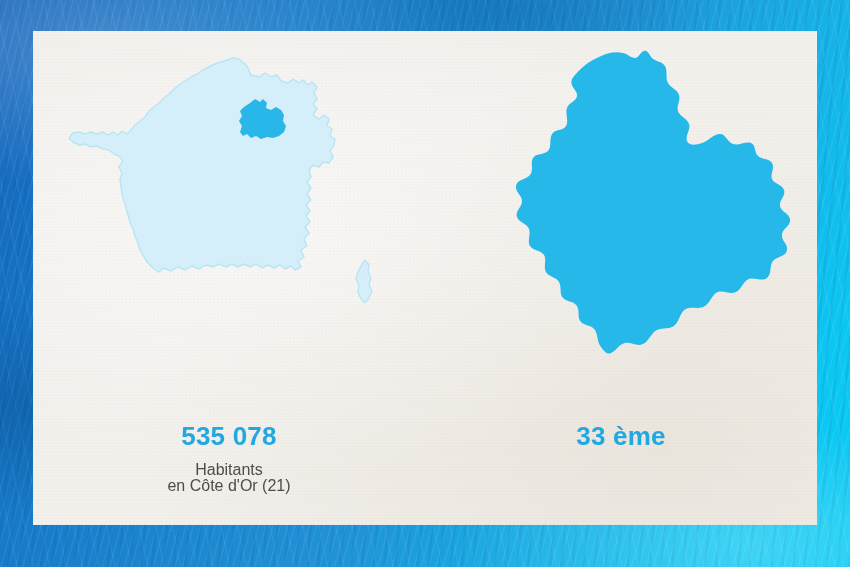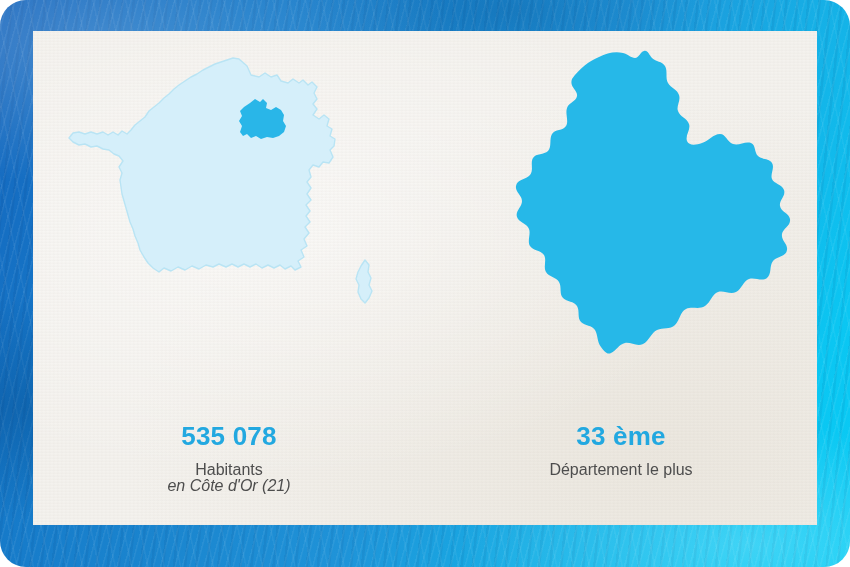--- a/index.html
+++ b/index.html
@@ -17,21 +17,20 @@
     background:
       linear-gradient(118deg,
         #1565bd 0%,
         #1578c8 22%,
         #1b86cf 40%,
         #1f93d8 55%,
         #16b0e6 72%,
         #0bc6f2 88%,
         #08ccf5 100%);
     overflow:hidden;
-    border-radius:26px;
   }
 
   
   .water-wave {
     position:absolute;
     inset:0;
     pointer-events:none;
   }
   .water-wave.w1 {
     background:
@@ -138,21 +137,21 @@
     line-height:1.2;
     margin-bottom:10px;
   }
   .stat-line {
     font-family:"Liberation Sans", sans-serif;
     font-size:16px;
     color:#4d4d4d;
     line-height:1;
     margin-bottom:0;
   }
-  .stat-line.second { margin-bottom:0;font-style:italic; }
+  .stat-line.second { margin-bottom:0; }
 </style>
 </head>
 <body>
 
 <div id="infographic">
 
   <div class="water-wave w1"></div>
   <div class="water-wave w2"></div>
   <div class="water-wave w4"></div>
   <div class="water-wave w3"></div>
@@ -230,18 +229,17 @@
     <div class="stats-row">
 
       <div class="stat-block">
         <div class="stat-value">535 078</div>
         <div class="stat-line">Habitants</div>
         <div class="stat-line second">en Côte d'Or (21)</div>
       </div>
 
       <div class="stat-block">
         <div class="stat-value">33 ème</div>
-        <div class="stat-line">Département le plus</div>
       </div>
     </div>
 
   </div>
 </div>
 
 </body></html>

